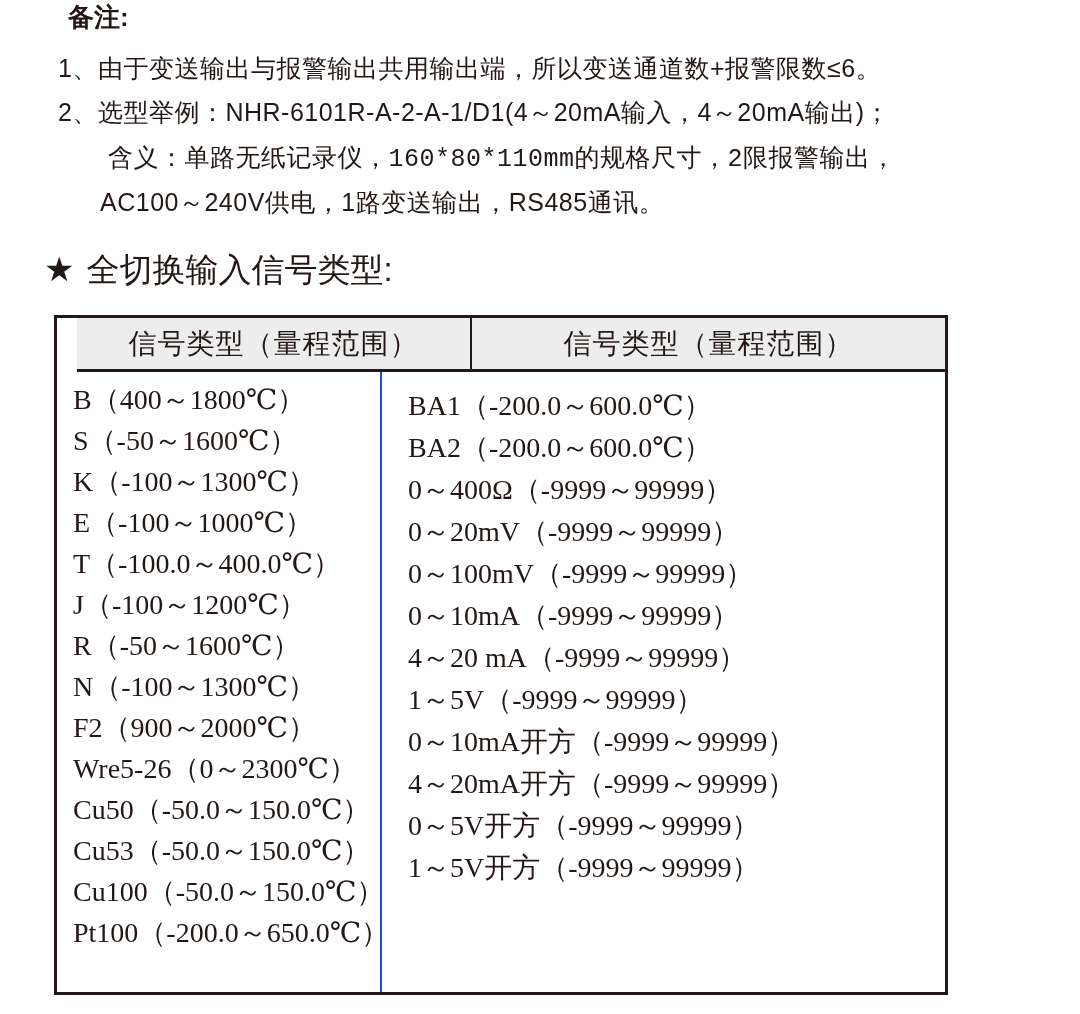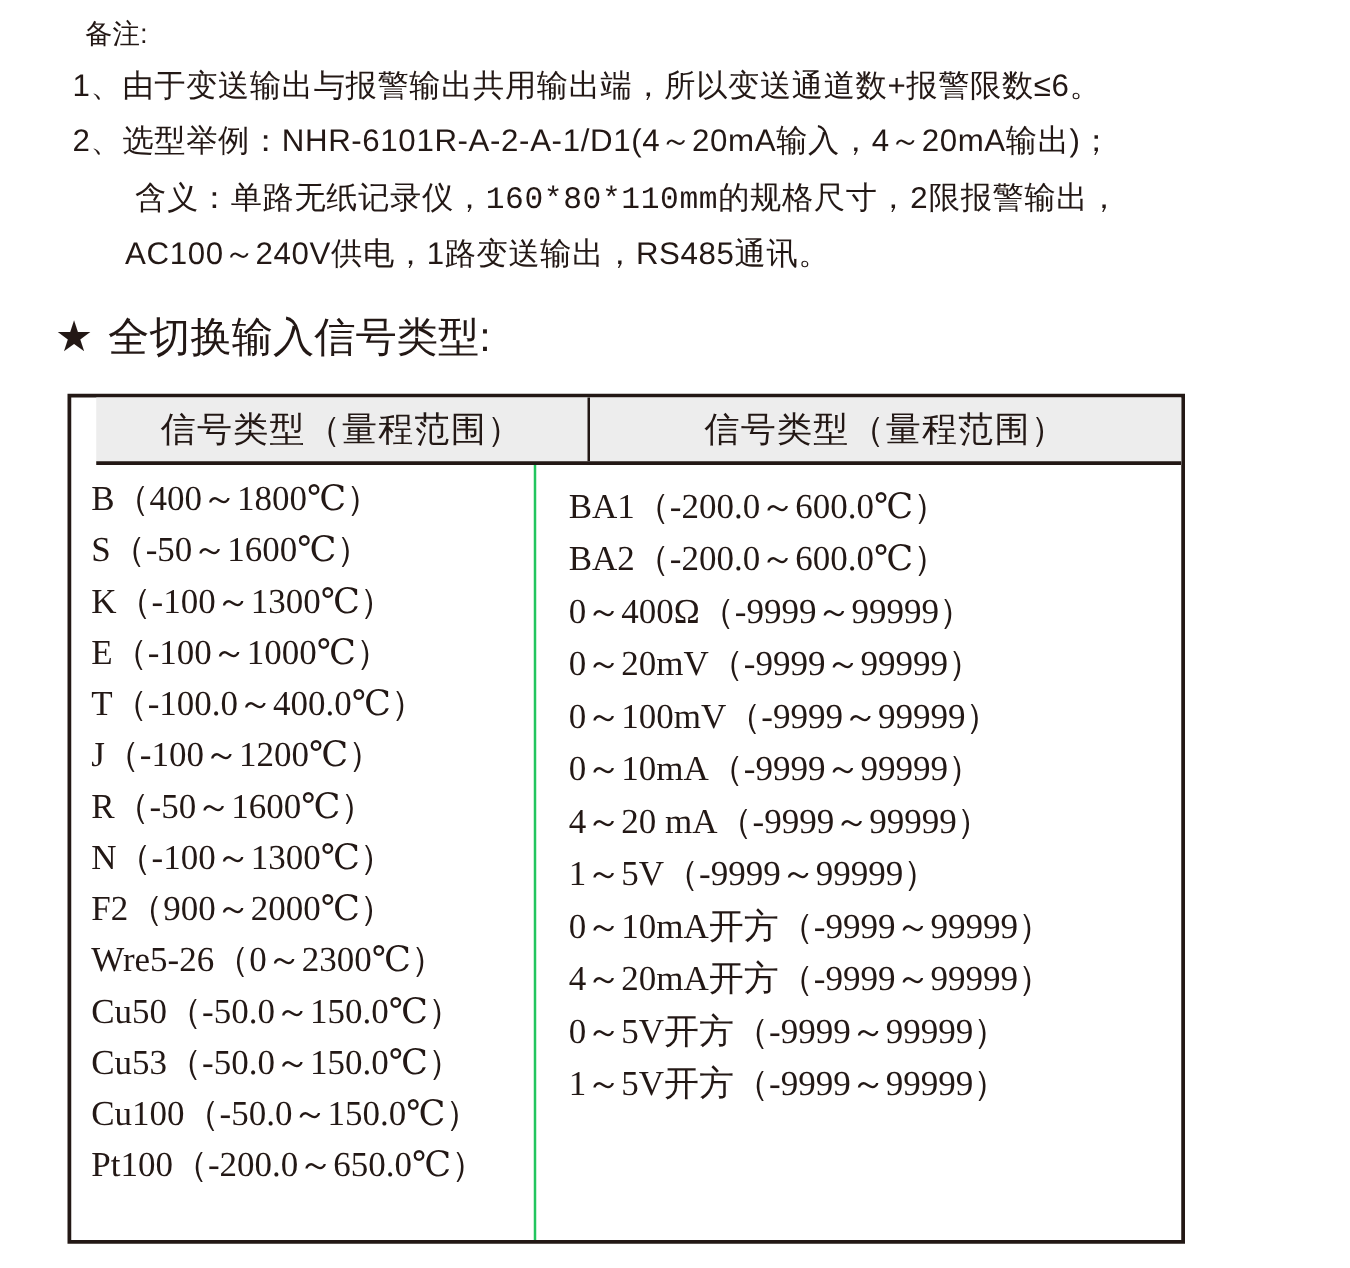--- a/index.html
+++ b/index.html
@@ -12,23 +12,23 @@
     width: 1080px;
     height: 1014px;
     background: #ffffff;
     color: #231815;
     font-family: "Liberation Sans", "DejaVu Sans", sans-serif;
     overflow: hidden;
   }
   .notes-title {
     position: absolute;
     left: 68px;
-    top: 12px;
-    font-size: 22px;
-    font-weight: 400;
+    top: 0;
+    font-size: 26px;
+    font-weight: 700;
     white-space: nowrap;
   }
   .note-line {
     position: absolute;
     font-size: 25px;
     white-space: nowrap;
     letter-spacing: 0.5px;
   }
   #note-1   { left: 58px;  top: 52px;  }
   #note-2a  { left: 58px;  top: 96px;  }
@@ -83,22 +83,22 @@
   .tbody {
     display: flex;
     height: 620px;
     box-sizing: border-box;
   }
   .tcol {
     box-sizing: border-box;
     overflow: hidden;
   }
   .tcol.left {
-    width: 372px;
-    border-right: 2px solid #22c55e;
+    width: 325px;
+    border-right: 2px solid #1d4ed8;
     padding: 7px 0 0 16px;
   }
   .tcol.right {
     flex: 1;
     padding: 13px 0 0 26px;
   }
   .trow {
     font-size: 28px;
     white-space: nowrap;
   }

